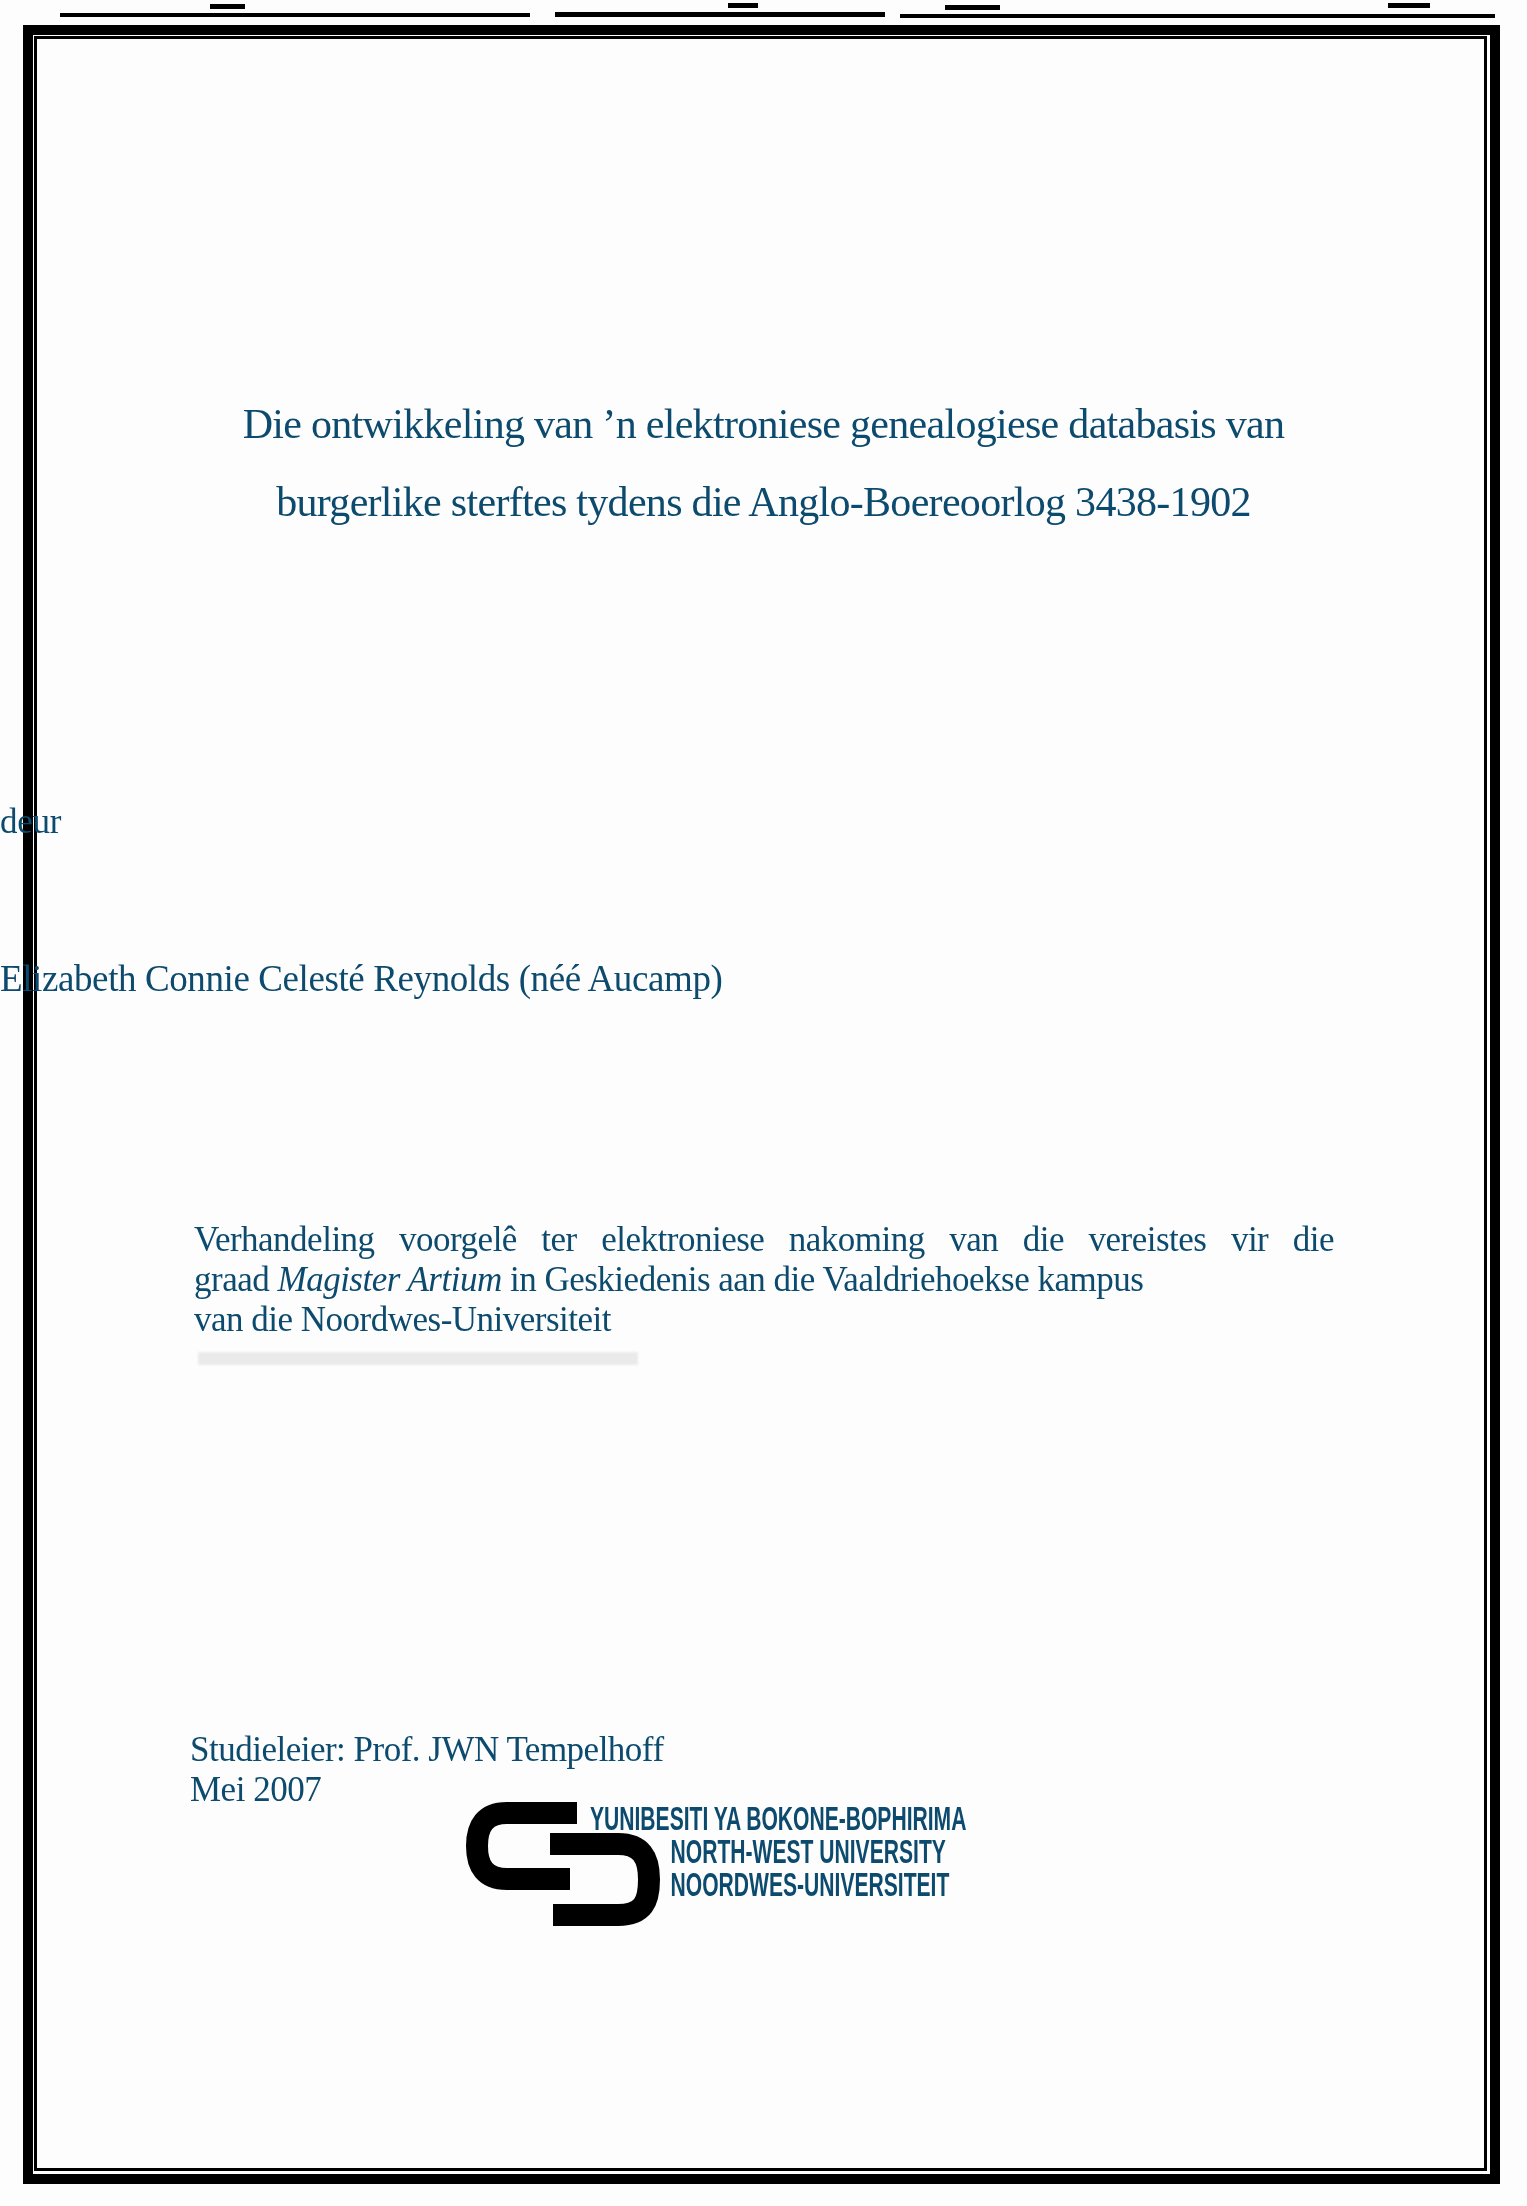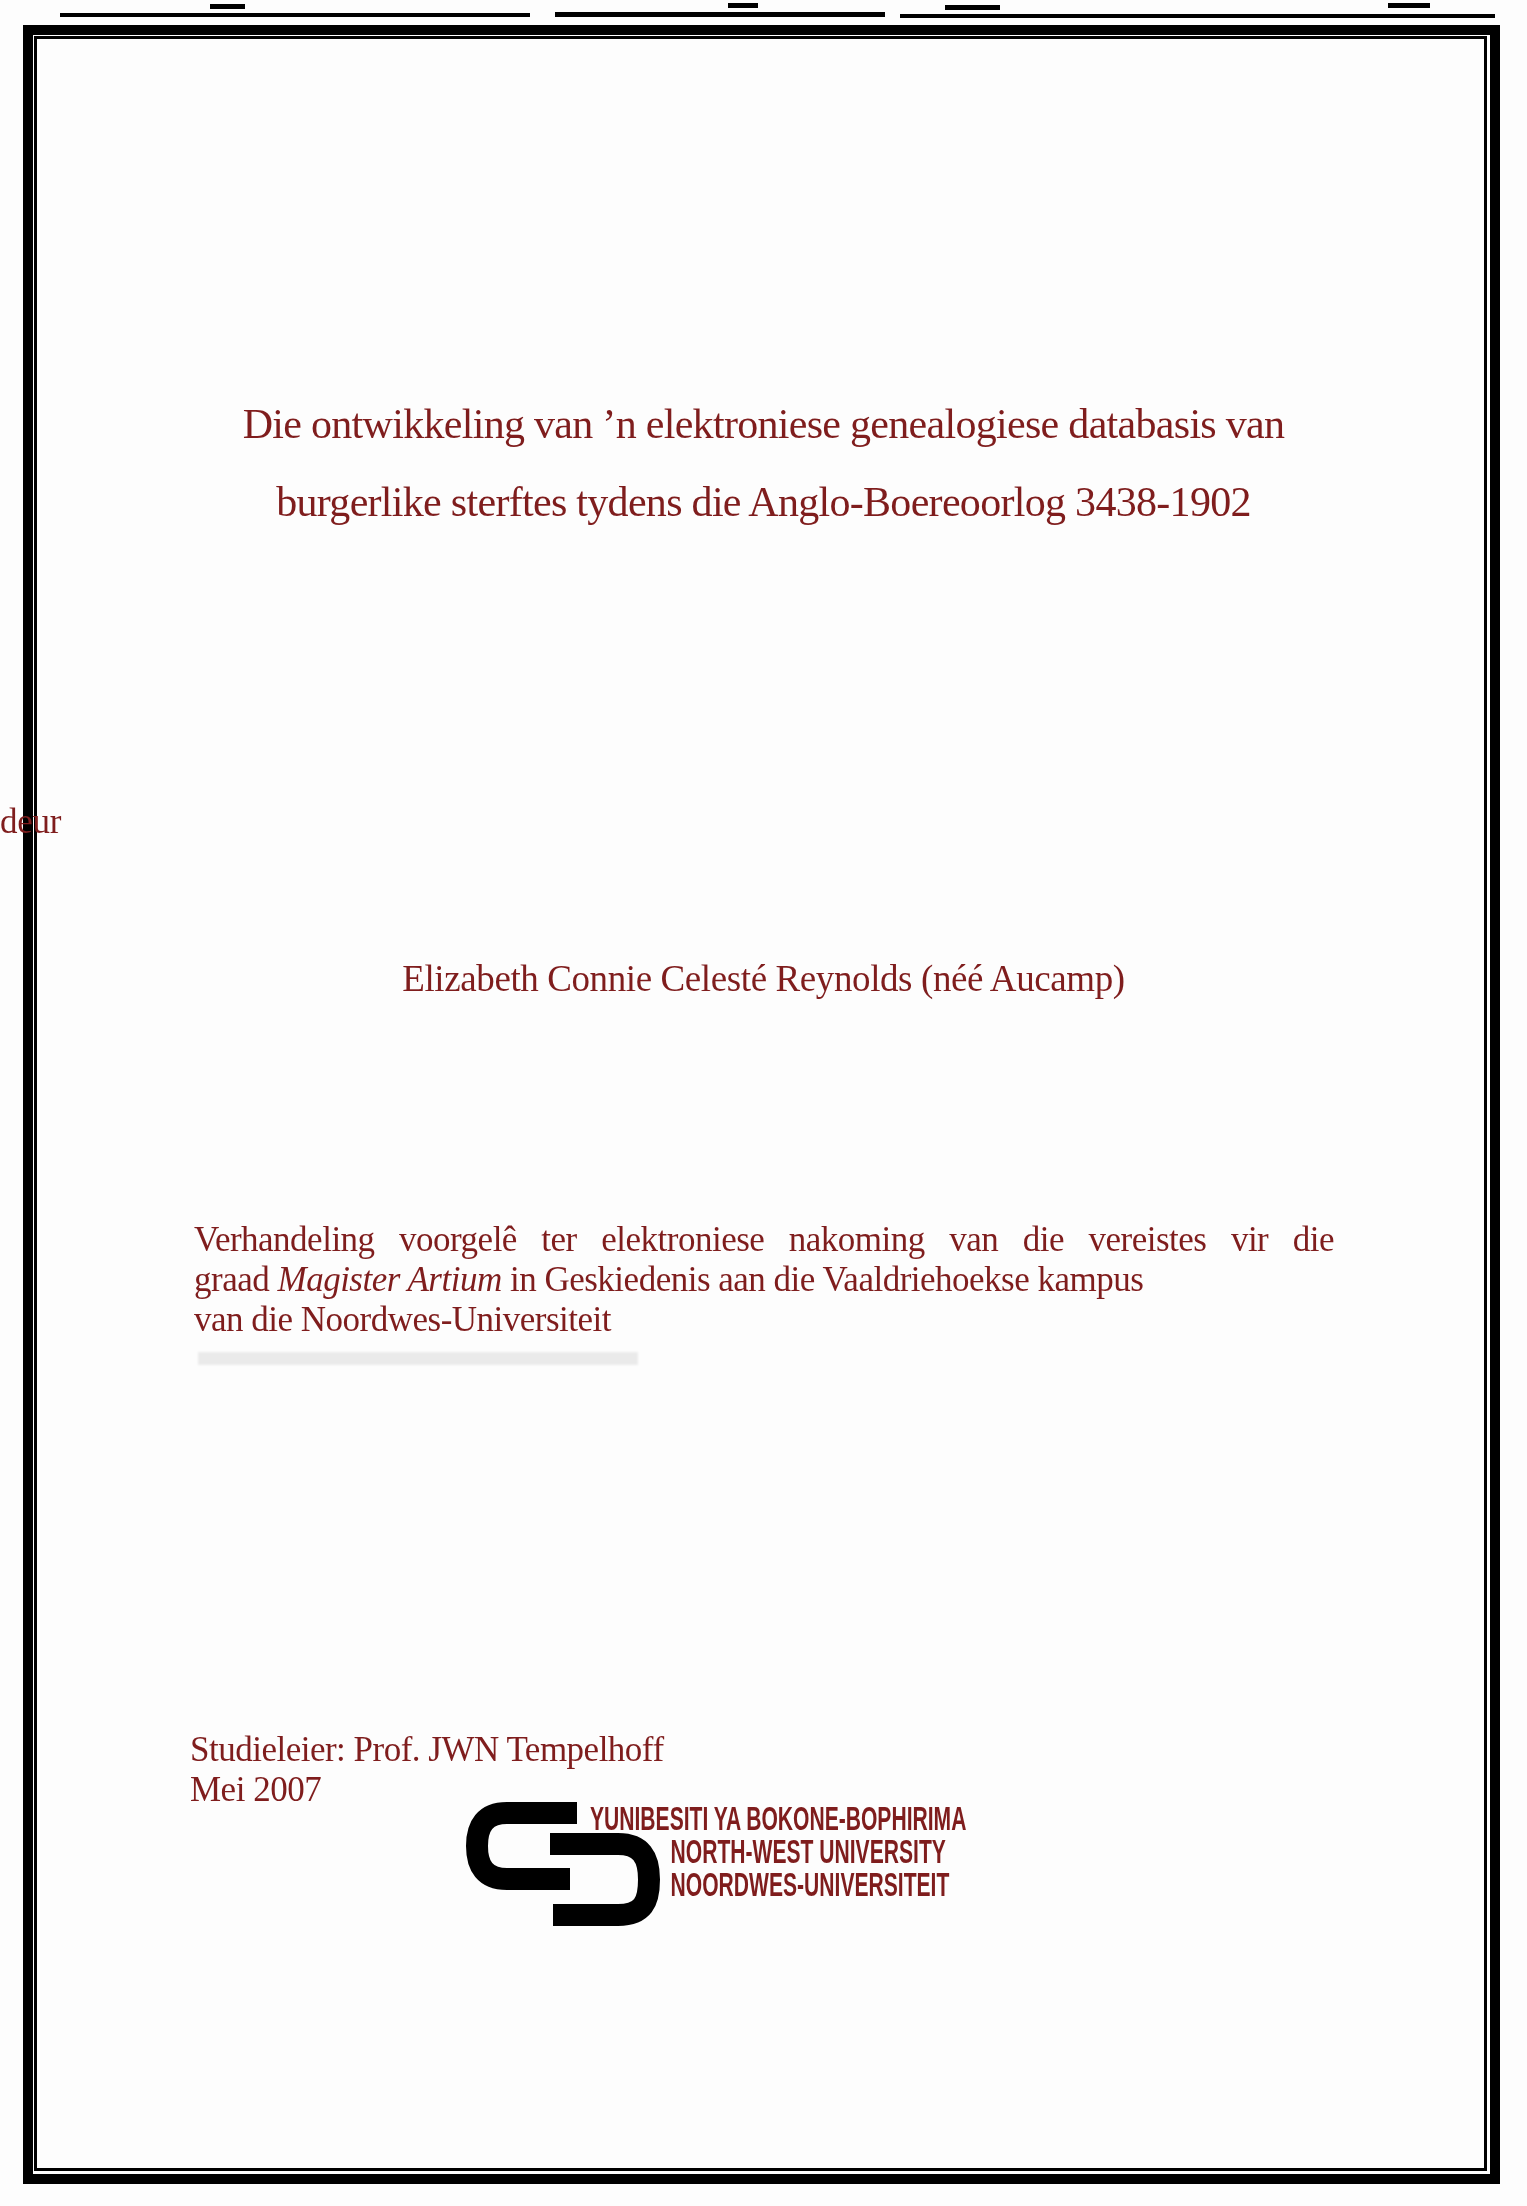--- a/index.html
+++ b/index.html
@@ -3,21 +3,21 @@
 <meta charset="utf-8">
 <style>
   html,body{margin:0;padding:0;background:#e8e8e8;}
   *{box-sizing:border-box;}
   .page{
     position:relative;
     width:1527px;height:2206px;
     background:#fdfdfd;
     overflow:hidden;
     font-family:"Liberation Serif","DejaVu Serif",serif;
-    color:#7f1d1d;
+    color:#0c4a6e;
   }
   
   .artifact{position:absolute;background:#000;}
   
   .frame-outer{
     position:absolute;left:23px;top:25px;width:1477px;height:2159px;
     border:10px solid #000;
   }
   .frame-inner{
     position:absolute;left:34px;top:36px;width:1453px;height:2135px;
@@ -27,21 +27,21 @@
     position:absolute;left:0;right:0;top:385px;
     text-align:center;
     font-size:42px;line-height:78px;letter-spacing:-0.7px;
   }
   .byline{
     position:absolute;left:0;right:0;top:802px;
     text-align:left;font-size:35px;line-height:40px;letter-spacing:-0.3px;
   }
   .author{
     position:absolute;left:0;right:0;top:958px;
-    text-align:center;font-size:37px;line-height:42px;letter-spacing:-0.4px;
+    font-size:37px;line-height:42px;letter-spacing:-0.4px;
   }
   .declaration{
     position:absolute;left:194px;top:1220px;width:1140px;
     font-size:35px;line-height:40px;letter-spacing:-0.5px;
   }
   .decl-line1{text-align:justify;text-align-last:justify;white-space:normal;}
   .decl-line{white-space:nowrap;}
   .italic{font-style:italic;}
   .ghost-line{
     position:absolute;left:198px;top:1352px;width:440px;height:13px;

